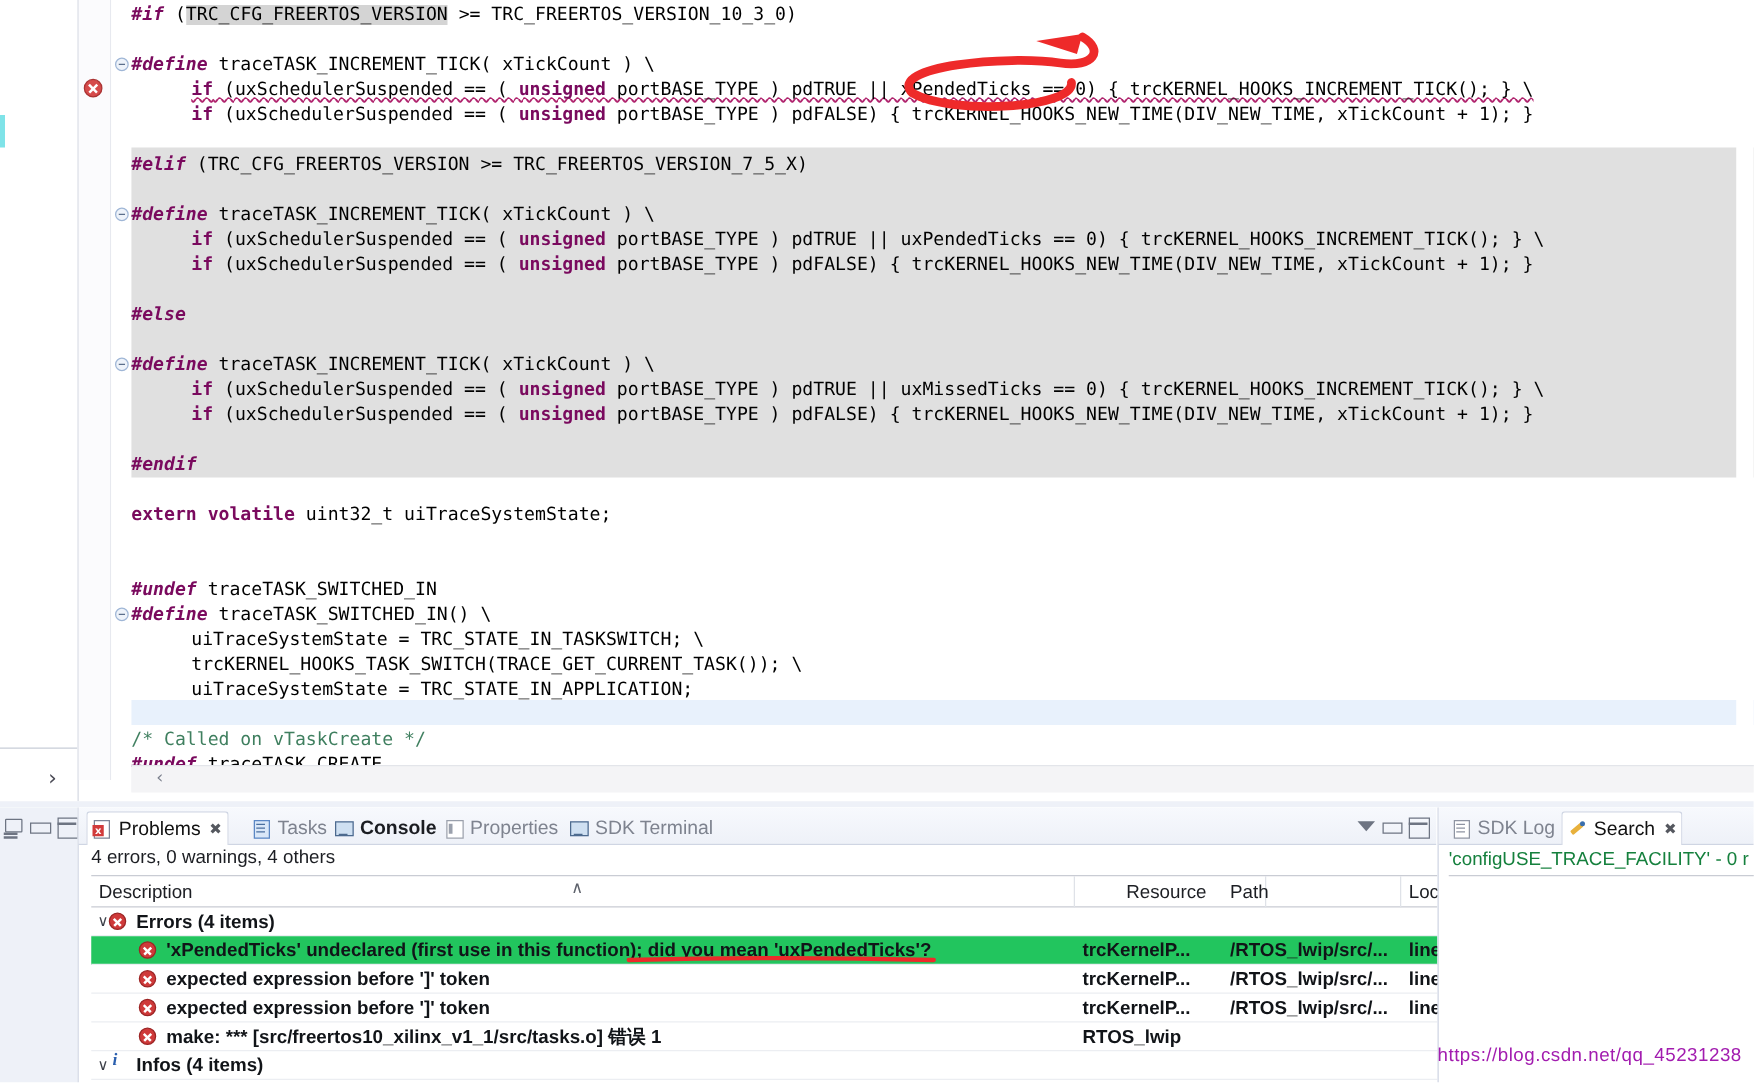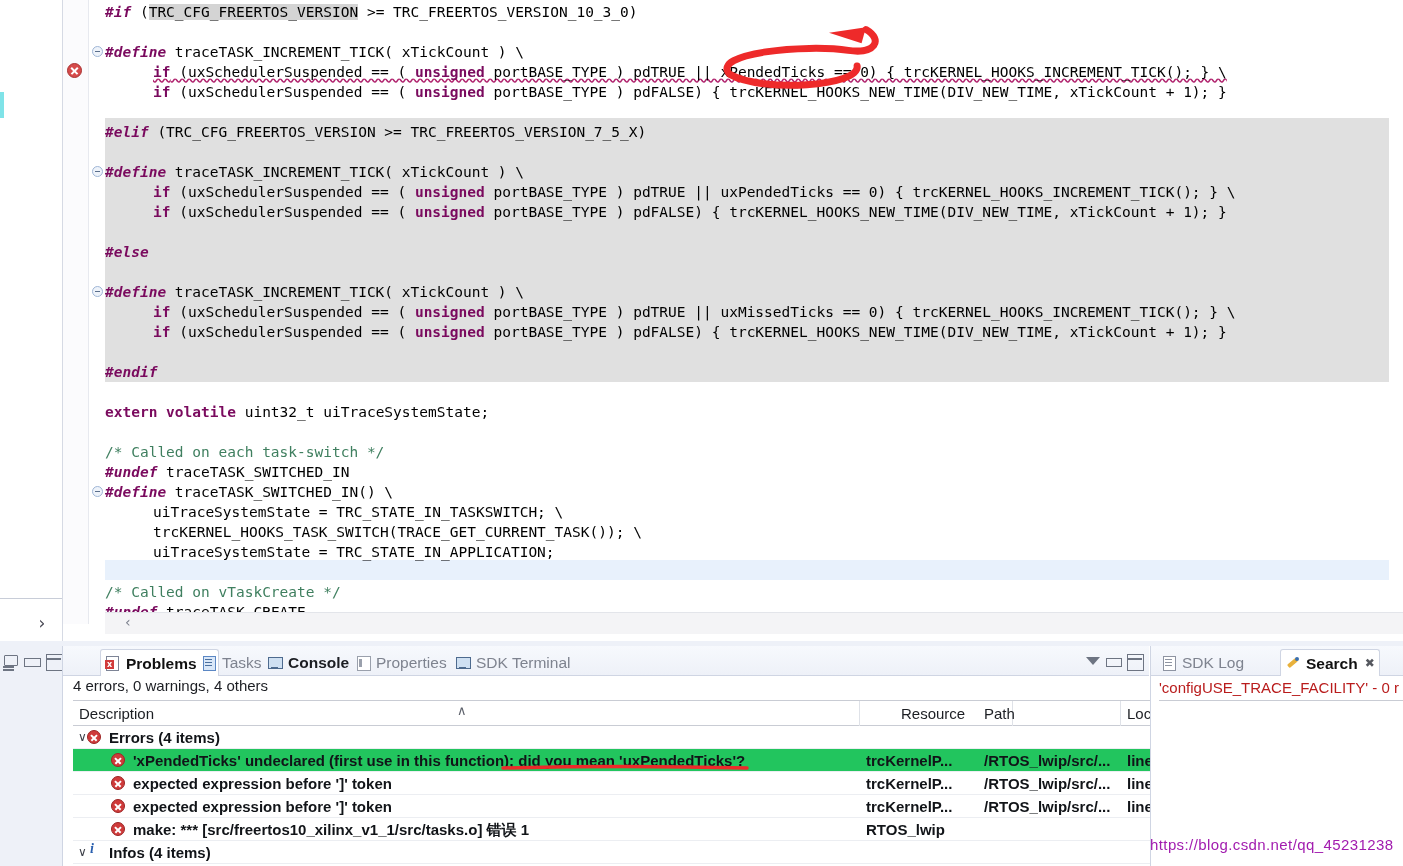--- a/index.html
+++ b/index.html
@@ -172,21 +172,21 @@
   .tab {
     position: absolute; top: 3px; height: 27px; line-height: 27px;
     font-size: 15.5px; color: #46484f; white-space: nowrap;
     padding: 0 4px;
     display: flex; align-items: center; gap: 5px;
   }
   .tab.active {
     background: #ffffff;
     border: 1px solid #cfd5e3; border-bottom: none;
     border-radius: 3px 3px 0 0;
-    font-weight: bold; color: #111; margin-left: 31px;
+    font-weight: normal; color: #111;
   }
   .tab.boldish { font-weight: bold; color: #1b1d22; }
   .tab.dim { color: #7e838f; }
   .tab-close {
     font-family: "DejaVu Sans", sans-serif;
     font-size: 12px; color: #55585f; margin-left: 2px;
   }
   .tabicon { width: 16px; height: 16px; position: relative; flex: 0 0 16px; }
 
   
@@ -331,21 +331,21 @@
   }
 
   
   #search-view {
     position: absolute; left: 1150px; top: 0; width: 253px; height: 220px;
     background: #ffffff;
     border-left: 1px solid #cfd5e3;
   }
   #search-result {
     position: absolute; left: 8px; top: 33px;
-    font-size: 15px; color: #b91c1c; white-space: nowrap;
+    font-size: 15px; color: #15803d; white-space: nowrap;
   }
   #search-underline {
     position: absolute; left: 8px; top: 54px; width: 245px; height: 1px;
     background: #c9ccd4;
   }
 
   
   #annot-layer {
     position: absolute; left: 0; top: 0; width: 1403px; height: 866px;
     pointer-events: none;
@@ -389,21 +389,20 @@
           <div class="code-line" style="top: 122px; left: 0px;"><span class="pp">#elif</span><span> (TRC_CFG_FREERTOS_VERSION &gt;= TRC_FREERTOS_VERSION_7_5_X)</span></div>
           <div class="code-line" style="top: 162px; left: 0px;"><span class="pp">#define</span><span> traceTASK_INCREMENT_TICK( xTickCount ) \</span></div>
           <div class="code-line" style="top: 182px; left: 48px;"><span class="kw">if</span><span> (uxSchedulerSuspended == ( </span><span class="kw">unsigned</span><span> portBASE_TYPE ) pdTRUE || uxPendedTicks == 0) { trcKERNEL_HOOKS_INCREMENT_TICK(); } \</span></div>
           <div class="code-line" style="top: 202px; left: 48px;"><span class="kw">if</span><span> (uxSchedulerSuspended == ( </span><span class="kw">unsigned</span><span> portBASE_TYPE ) pdFALSE) { trcKERNEL_HOOKS_NEW_TIME(DIV_NEW_TIME, xTickCount + 1); }</span></div>
           <div class="code-line" style="top: 242px; left: 0px;"><span class="pp">#else</span></div>
           <div class="code-line" style="top: 282px; left: 0px;"><span class="pp">#define</span><span> traceTASK_INCREMENT_TICK( xTickCount ) \</span></div>
           <div class="code-line" style="top: 302px; left: 48px;"><span class="kw">if</span><span> (uxSchedulerSuspended == ( </span><span class="kw">unsigned</span><span> portBASE_TYPE ) pdTRUE || uxMissedTicks == 0) { trcKERNEL_HOOKS_INCREMENT_TICK(); } \</span></div>
           <div class="code-line" style="top: 322px; left: 48px;"><span class="kw">if</span><span> (uxSchedulerSuspended == ( </span><span class="kw">unsigned</span><span> portBASE_TYPE ) pdFALSE) { trcKERNEL_HOOKS_NEW_TIME(DIV_NEW_TIME, xTickCount + 1); }</span></div>
           <div class="code-line" style="top: 362px; left: 0px;"><span class="pp">#endif</span></div>
           <div class="code-line" style="top: 402px; left: 0px;"><span class="kw">extern volatile</span><span> uint32_t uiTraceSystemState;</span></div>
-          <div class="code-line" style="top: 442px; left: 0px;"><span class="cmt">/* Called on each task-switch */</span></div>
           <div class="code-line" style="top: 462px; left: 0px;"><span class="pp">#undef</span><span> traceTASK_SWITCHED_IN</span></div>
           <div class="code-line" style="top: 482px; left: 0px;"><span class="pp">#define</span><span> traceTASK_SWITCHED_IN() \</span></div>
           <div class="code-line" style="top: 502px; left: 48px;"><span>uiTraceSystemState = TRC_STATE_IN_TASKSWITCH; \</span></div>
           <div class="code-line" style="top: 522px; left: 48px;"><span>trcKERNEL_HOOKS_TASK_SWITCH(TRACE_GET_CURRENT_TASK()); \</span></div>
           <div class="code-line" style="top: 542px; left: 48px;"><span>uiTraceSystemState = TRC_STATE_IN_APPLICATION;</span></div>
           <div class="code-line" style="top: 582px; left: 0px;"><span class="cmt">/* Called on vTaskCreate */</span></div>
           <div class="code-line" style="top: 602px; left: 0px;"><span class="pp">#undef</span><span> traceTASK CREATE</span></div>
         </div>
       <div id="editor-vscroll"></div>
       <div id="editor-hscroll"></div>

